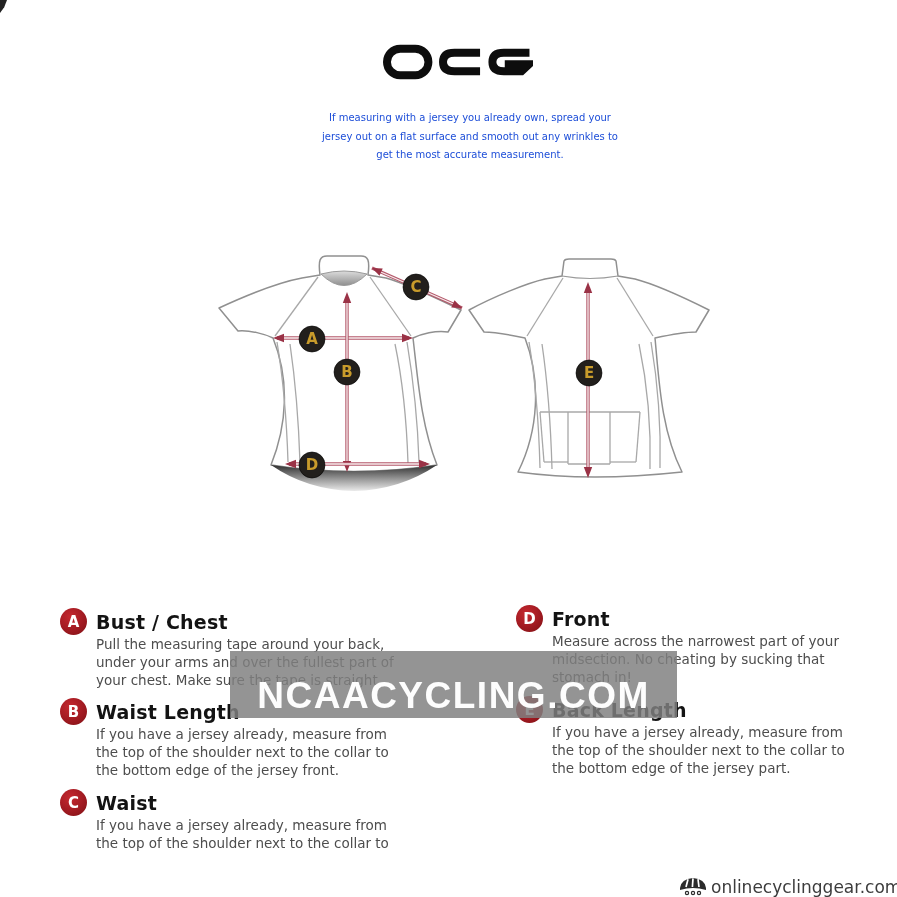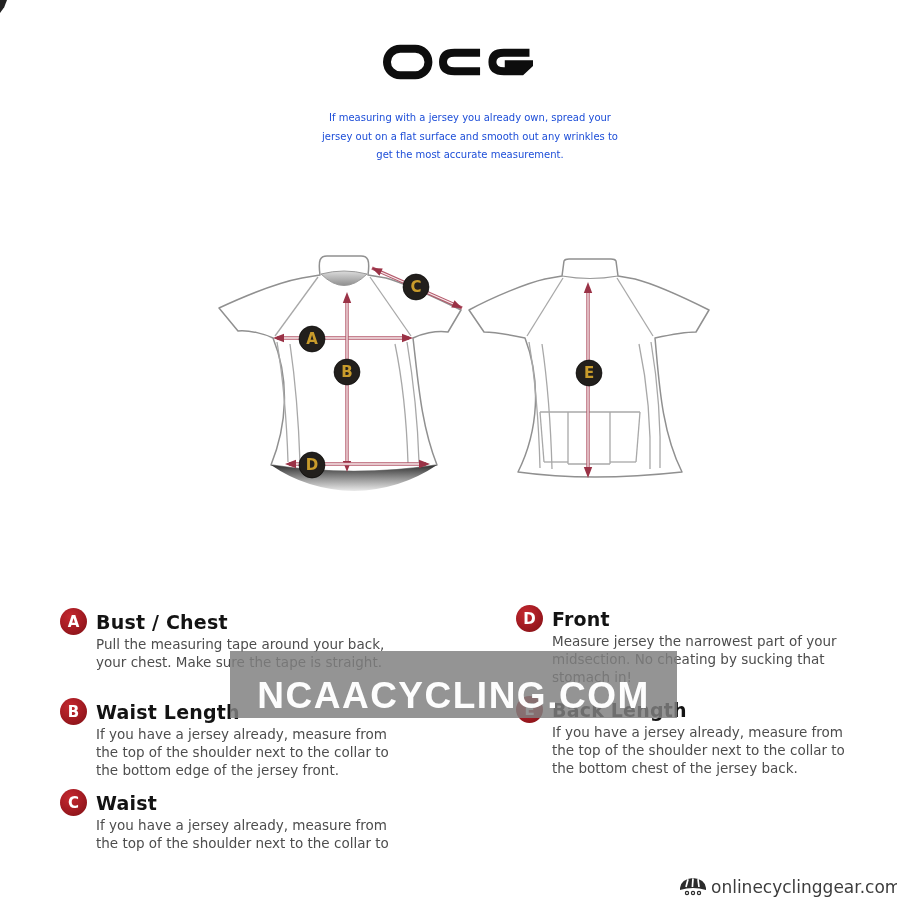--- a/index.html
+++ b/index.html
@@ -174,20 +174,21 @@
     </g>
   </svg>
 
   <div class="abs section" style="left:60px;top:608px;">
     <div class="sec-head">
       <div class="badge">A</div>
       <div class="sec-title">Bust / Chest</div>
     </div>
     <div class="sec-body">
       <div>Pull the measuring tape around your back,</div>
+      <div>under your arms and over the fullest part of</div>
       <div>your chest. Make sure the tape is straight.</div>
     </div>
   </div>
 
   <div class="abs section" style="left:60px;top:698px;">
     <div class="sec-head">
       <div class="badge">B</div>
       <div class="sec-title">Waist Length</div>
     </div>
     <div class="sec-body">
@@ -207,35 +208,35 @@
       <div>the top of the shoulder next to the collar to</div>
     </div>
   </div>
 
   <div class="abs section" style="left:516px;top:605px;width:370px;">
     <div class="sec-head">
       <div class="badge">D</div>
       <div class="sec-title">Front</div>
     </div>
     <div class="sec-body">
-      <div>Measure jersey the narrowest part of your</div>
+      <div>Measure across the narrowest part of your</div>
       <div>midsection. No cheating by sucking that</div>
       <div>stomach in!</div>
     </div>
   </div>
 
   <div class="abs section" style="left:516px;top:696px;width:370px;">
     <div class="sec-head">
       <div class="badge">E</div>
       <div class="sec-title">Back Length</div>
     </div>
     <div class="sec-body">
       <div>If you have a jersey already, measure from</div>
       <div>the top of the shoulder next to the collar to</div>
-      <div>the bottom chest of the jersey back.</div>
+      <div>the bottom edge of the jersey part.</div>
     </div>
   </div>
 
   <div class="abs watermark">NCAACYCLING.COM</div>
 
   <svg class="abs" style="left:679px;top:876px;" width="28" height="20" viewBox="0 0 28 20">
     <path d="M 1,12 Q 2,3 14,2 Q 26,3 27,12 L 27,14 Q 14,10 1,14 Z" fill="#2b2b2b"></path>
     <path d="M 9,3.2 L 7,11" stroke="#fff" stroke-width="1.7" fill="none"></path>
     <path d="M 14,2.4 L 13.4,11" stroke="#fff" stroke-width="1.7" fill="none"></path>
     <path d="M 19,3.2 L 20,11" stroke="#fff" stroke-width="1.7" fill="none"></path>

